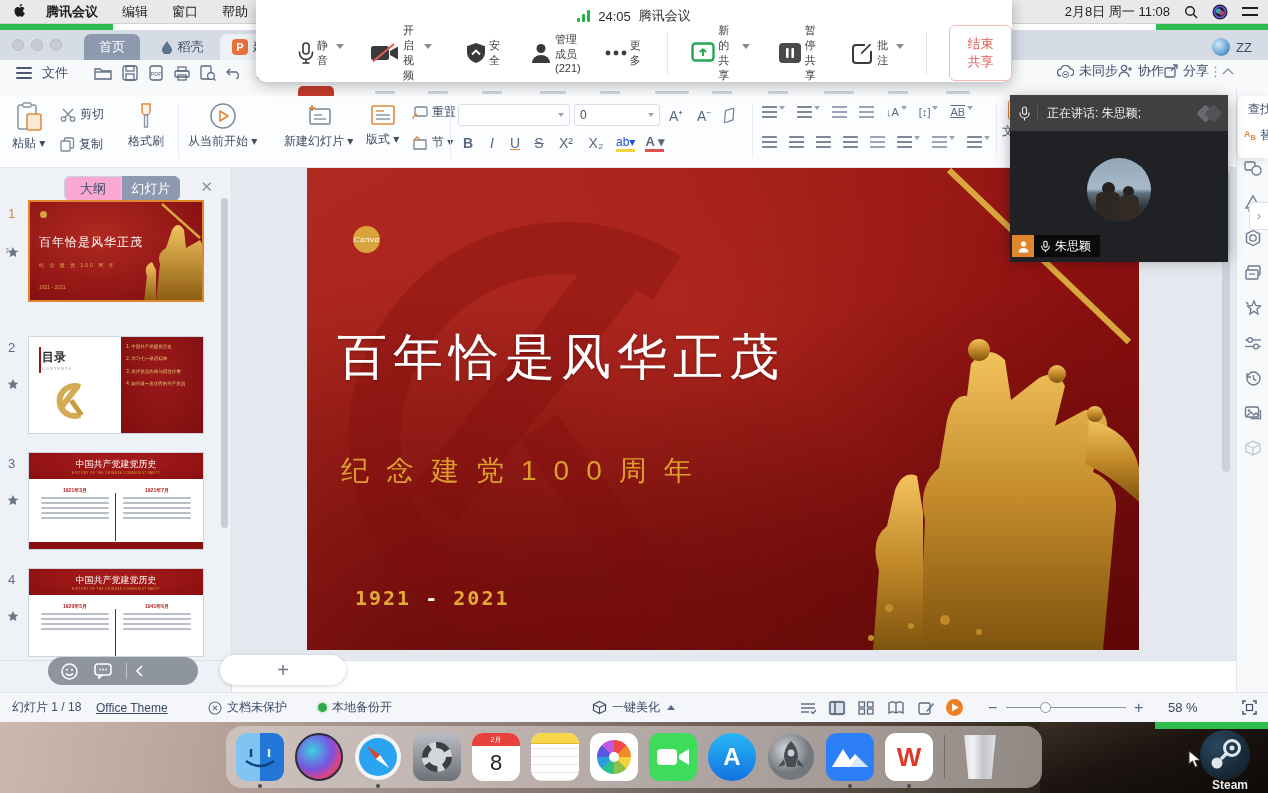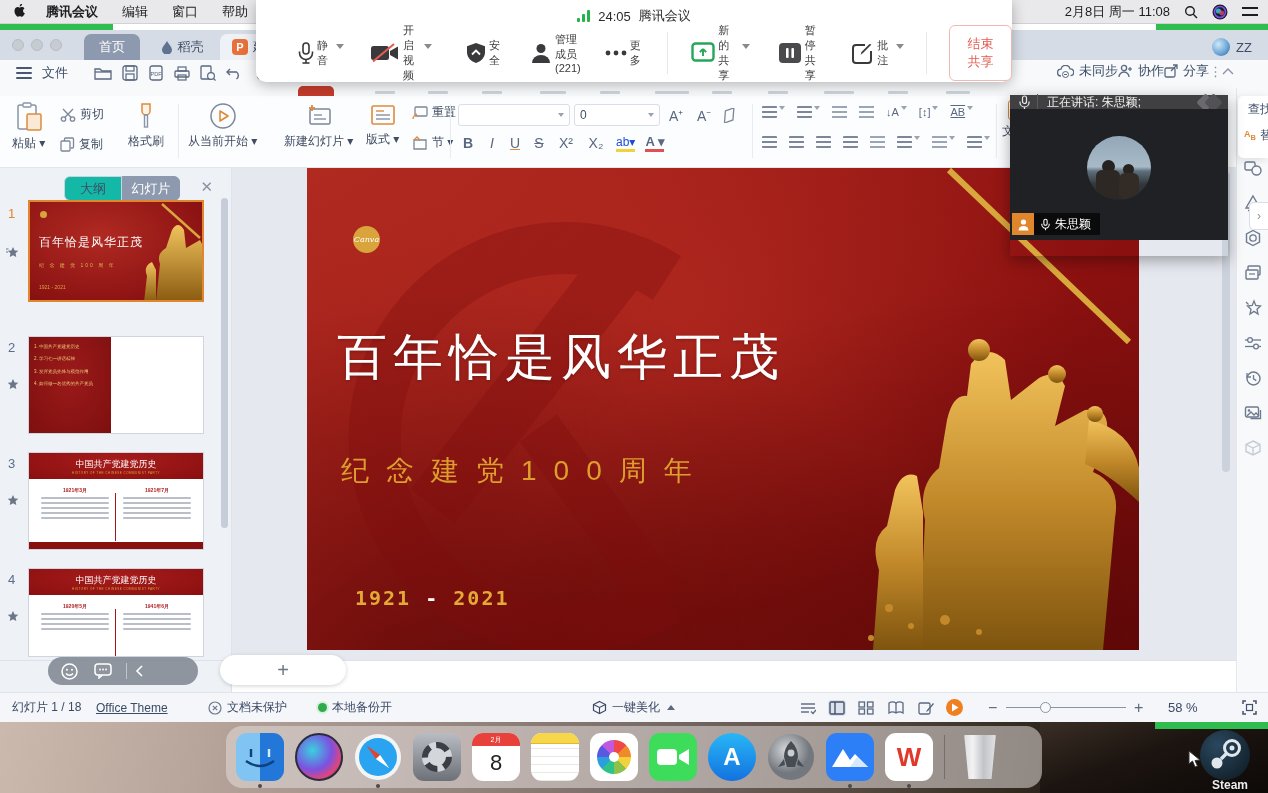--- a/index.html
+++ b/index.html
@@ -68,21 +68,21 @@
   .lic { width:15px; height:12px; background:repeating-linear-gradient(#7d8799 0 2px, transparent 2px 5px); border-radius:1px; }
   .lic2 { width:15px; height:12px; background:repeating-linear-gradient(#9aa6b8 0 2px, transparent 2px 5px); }
   .scaret { width:0;height:0;border-left:3px solid transparent;border-right:3px solid transparent;border-top:4px solid #9aa3b2; margin-left:2px;}
   .tbx { position:absolute; left:1002px; top:4px; display:flex; flex-direction:column; align-items:center; gap:3px; }
   .tbxic { width:24px; height:20px; border:1.5px solid #e0862c; border-radius:3px; color:#4a576e; font-size:10px; display:flex; align-items:center; justify-content:center; background:#fff; }
 
   
   .leftpanel { left:0; top:168px; width:232px; height:492px; background:#eef1f6; border-right:1px solid #dfe3ea; }
   .ptabs { position:absolute; left:64px; top:8px; display:flex; }
   .ptab { width:58px; height:25px; display:flex; align-items:center; justify-content:center; font-size:13px; border:1px solid #ccd3de; }
-  .ptab.outline { background:#14b8a6; color:#3f4e68; border-radius:6px 0 0 6px; }
+  .ptab.outline { background:#f9a8d4; color:#3f4e68; border-radius:6px 0 0 6px; }
   .ptab.slides { background:#8d99ae; color:#fff; border-color:#8d99ae; border-radius:0 6px 6px 0; }
   .pclose { position:absolute; right:18px; top:11px; color:#8a93a3; font-size:15px; line-height:1; }
   .tnum { position:absolute; left:8px; font-size:13px; color:#5b6c8c; }
   .tnum.sel { color:#e0862c; }
   .tstar { position:absolute; left:6px; color:#6b7686; }
   .thumb { position:absolute; left:28px; width:176px; background:#fff; border:1px solid #cfd5df; overflow:hidden; }
   .thumb.sel { border:2px solid #e0862c; box-shadow:0 0 0 1px #fff inset; }
   .redslide { width:100%; height:100%; background:radial-gradient(ellipse at 40% 35%, #b02a22, #8e1414 70%, #7a0d0d); position:relative; }
   .t1title { position:absolute; left:9px; top:32px; color:#fff; font-family:"DejaVu Serif", serif; font-size:12px; letter-spacing:1px; white-space:nowrap; }
   .t1sub { position:absolute; left:9px; top:60px; color:#e0b050; font-size:5px; letter-spacing:2px; }
@@ -118,21 +118,21 @@
   .canva { position:absolute; left:46px; top:58px; width:27px; height:27px; border-radius:50%; background:#d9a43c; color:#fff; font-family:"DejaVu Serif", serif; font-style:italic; font-size:8px; display:flex; align-items:center; justify-content:center; }
   .stitle { position:absolute; left:30px; top:156px; font-family:"DejaVu Serif", serif; font-size:50px; color:#fdfdfd; letter-spacing:6px; white-space:nowrap; text-shadow:0 1px 3px rgba(0,0,0,.25); }
   .ssub { position:absolute; left:34px; top:284px; font-size:28px; color:#dd9e2e; letter-spacing:17px; white-space:nowrap; }
   .syears { position:absolute; left:48px; top:418px; font-family:"DejaVu Sans Mono", monospace; font-size:20px; font-weight:bold; color:#e3aa35; letter-spacing:2px; }
   .syears .dash { color:#fff; font-weight:bold; }
   .mscroll { position:absolute; right:6px; top:4px; width:8px; height:480px; }
   .mscroll i { display:block; width:8px; height:300px; background:#ccd2dc; border-radius:4px; }
 
   
   .vwin { left:1010px; top:95px; width:218px; height:161px; z-index:50; box-shadow:0 4px 14px rgba(0,0,0,.35); }
-  .vhead { height:14px; background:#404042; display:flex; align-items:center; color:#f0f0f0; font-size:12px; }
+  .vhead { height:36px; background:#404042; display:flex; align-items:center; color:#f0f0f0; font-size:12px; }
   .vhead .hd { width:1px; height:16px; background:#5a5a5c; margin:0 9px 0 7px; }
   .vlogo { margin-left:auto; margin-right:8px; display:flex; }
   .vlogo i { width:13px; height:13px; background:#6a6a6e; transform:rotate(45deg); border-radius:2px; }
   .vlogo i+i { margin-left:-5px; background:#525256; }
   .vbody { height:131px; background:#202124; position:relative; }
   .vava { position:absolute; left:77px; top:27px; width:64px; height:64px; border-radius:50%; overflow:hidden; background:linear-gradient(#93a7b8 0%, #a8bac8 48%, #5d707c 55%, #33383c 75%, #24282b 100%); }
   .vava .p1 { position:absolute; left:15px; top:24px; width:13px; height:13px; border-radius:50%; background:#262220; }
   .vava .p1b { position:absolute; left:9px; top:34px; width:24px; height:30px; border-radius:6px; background:#2e2824; }
   .vava .p2 { position:absolute; left:36px; top:28px; width:11px; height:11px; border-radius:50%; background:#262220; }
   .vava .p2b { position:absolute; left:32px; top:37px; width:20px; height:27px; border-radius:6px; background:#332c26; }
@@ -552,20 +552,30 @@
     </div>
 
     <span class="tnum" style="top:172px;">2</span>
     <span class="tstar" style="top:210px;">
         <svg width="14" height="12" viewBox="0 0 14 12">
           <path d="M7 1 l1.6 3.4 3.7.4 -2.8 2.5 .8 3.7 L7 9.2 3.7 11 4.5 7.3 1.7 4.8 5.4 4.4z" fill="#6b7686"></path>
         </svg>
       </span>
     <div class="thumb" style="top:168px;height:98px;">
       <div class="t2">
+        <div class="t2l">
+          <div class="t2title">目录</div>
+          <div class="t2cont">CONTENTS</div>
+          <div style="position:absolute;left:10px;top:10px;width:2px;height:26px;background:#9c1616;"></div>
+          <svg style="position:absolute;left:18px;top:42px;" width="44" height="44" viewBox="0 0 44 44">
+              <path d="M33 8 A15 15 0 1 0 33 36" fill="none" stroke="#d4ab52" stroke-width="6"></path>
+              <rect x="20" y="4" width="6" height="26" fill="#d4ab52" transform="rotate(38 23 17)"></rect>
+              <rect x="27" y="20" width="5" height="18" fill="#c99b3e" transform="rotate(-35 29 29)"></rect>
+            </svg>
+        </div>
         <div class="t2r">
           <div class="t2item">1. 中国共产党建党历史</div>
           <div class="t2item">2. 学习七一讲话精神</div>
           <div class="t2item">3. 发挥党员先锋与模范作用</div>
           <div class="t2item">4. 如何做一名优秀的共产党员</div>
         </div>
       </div>
     </div>
 
     <span class="tnum" style="top:288px;">3</span>

